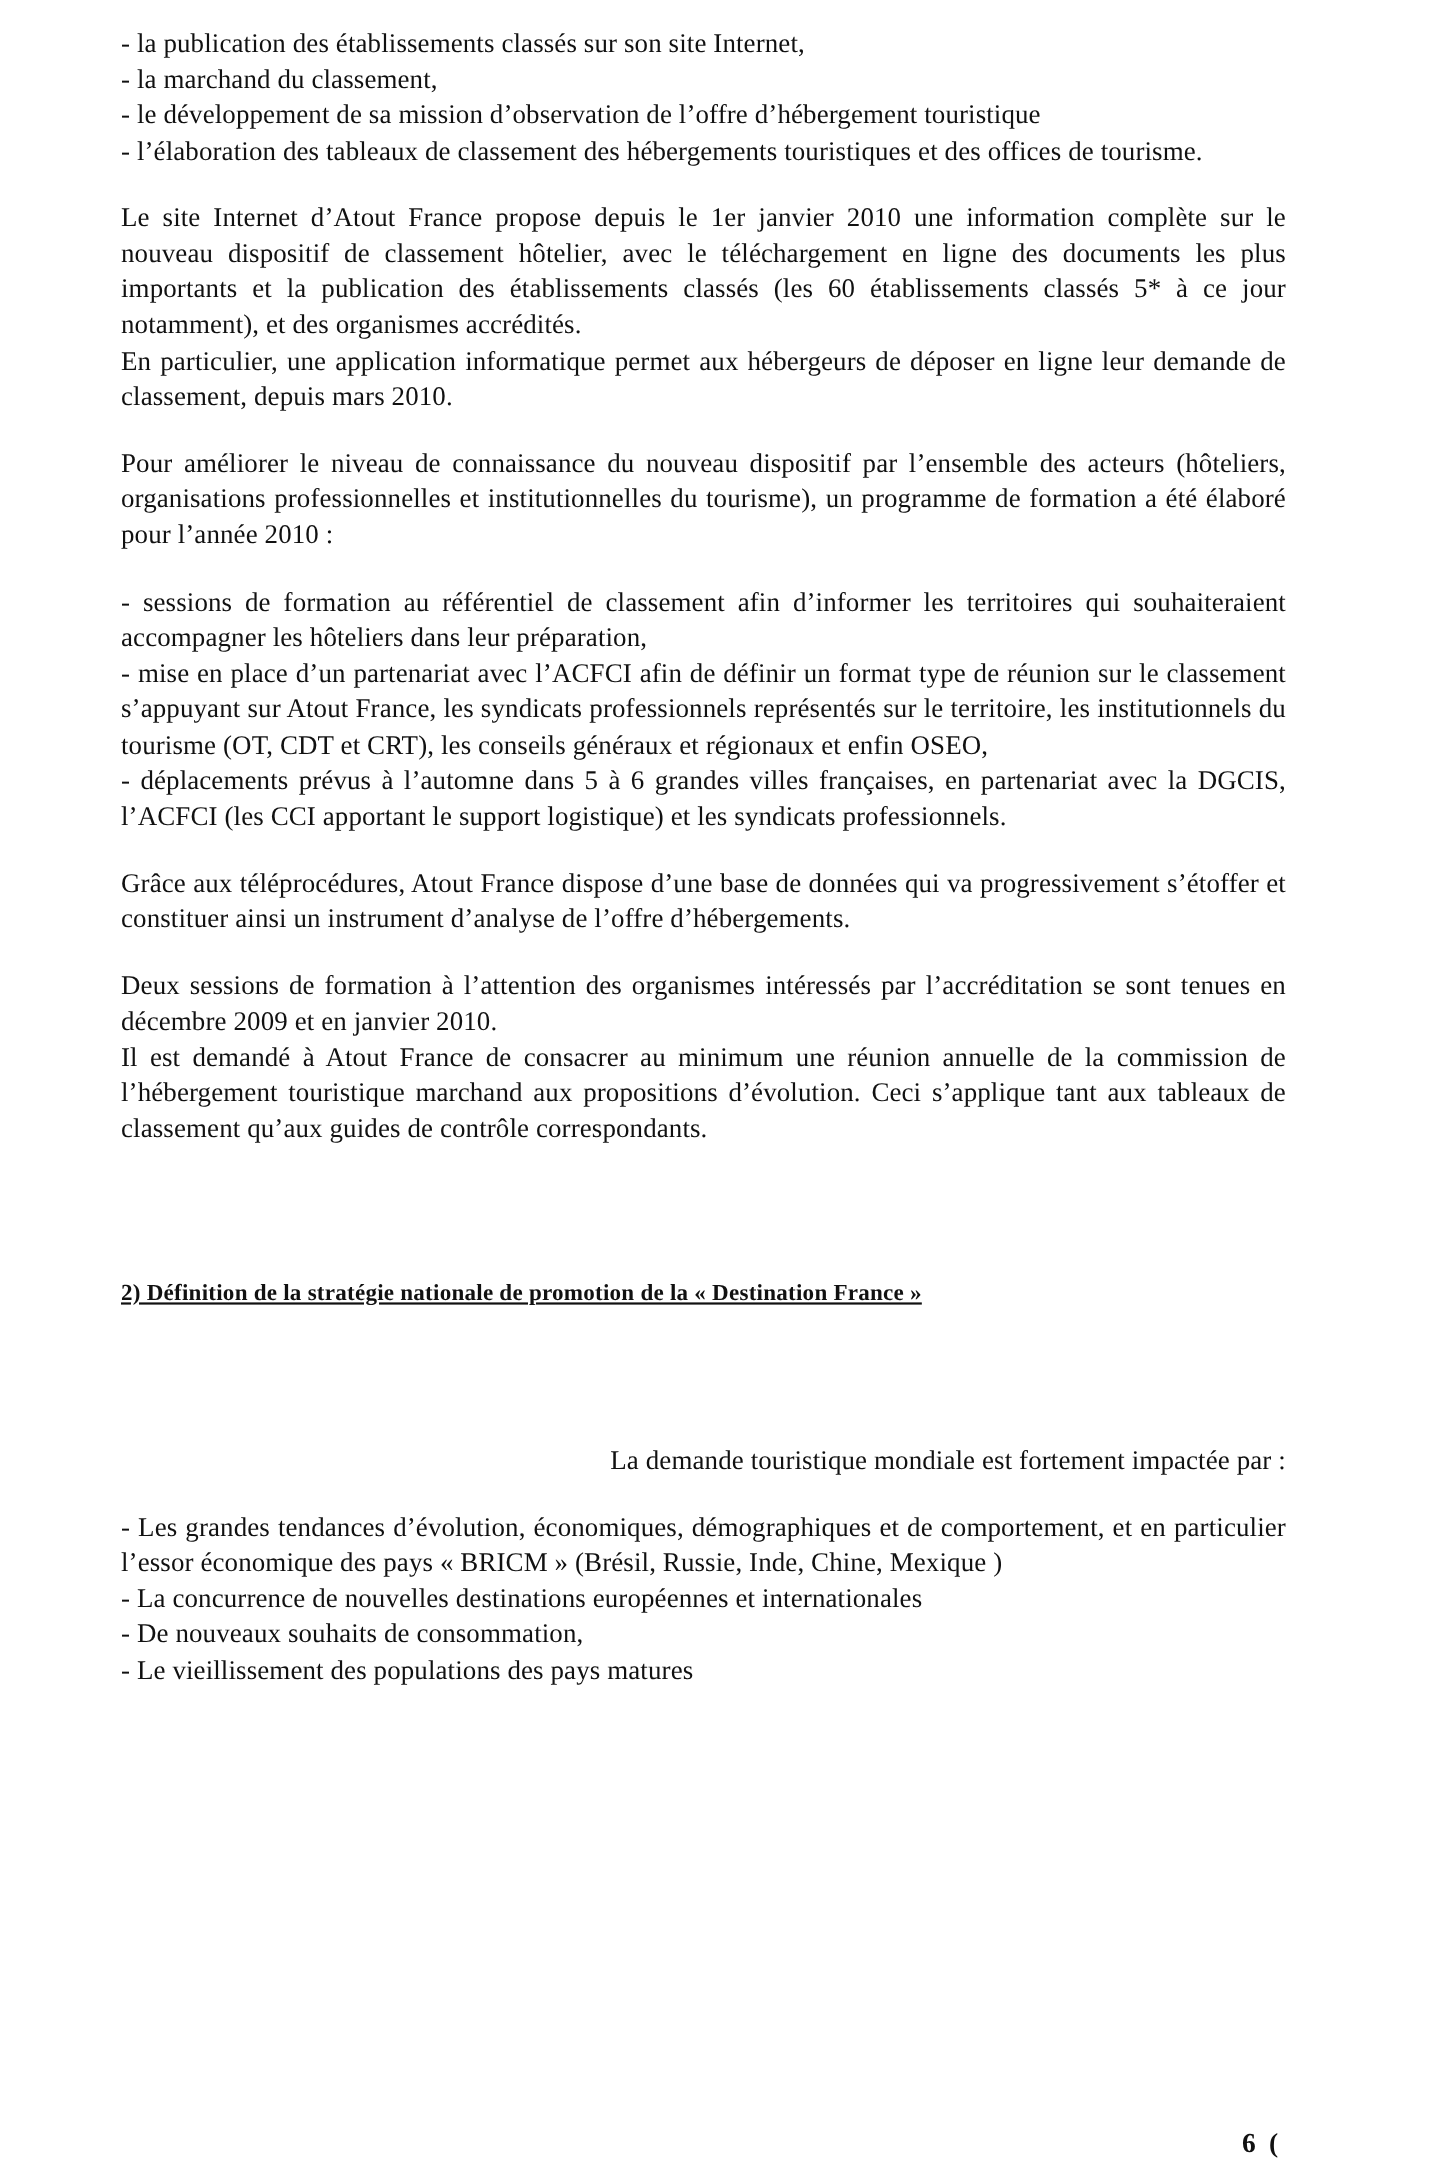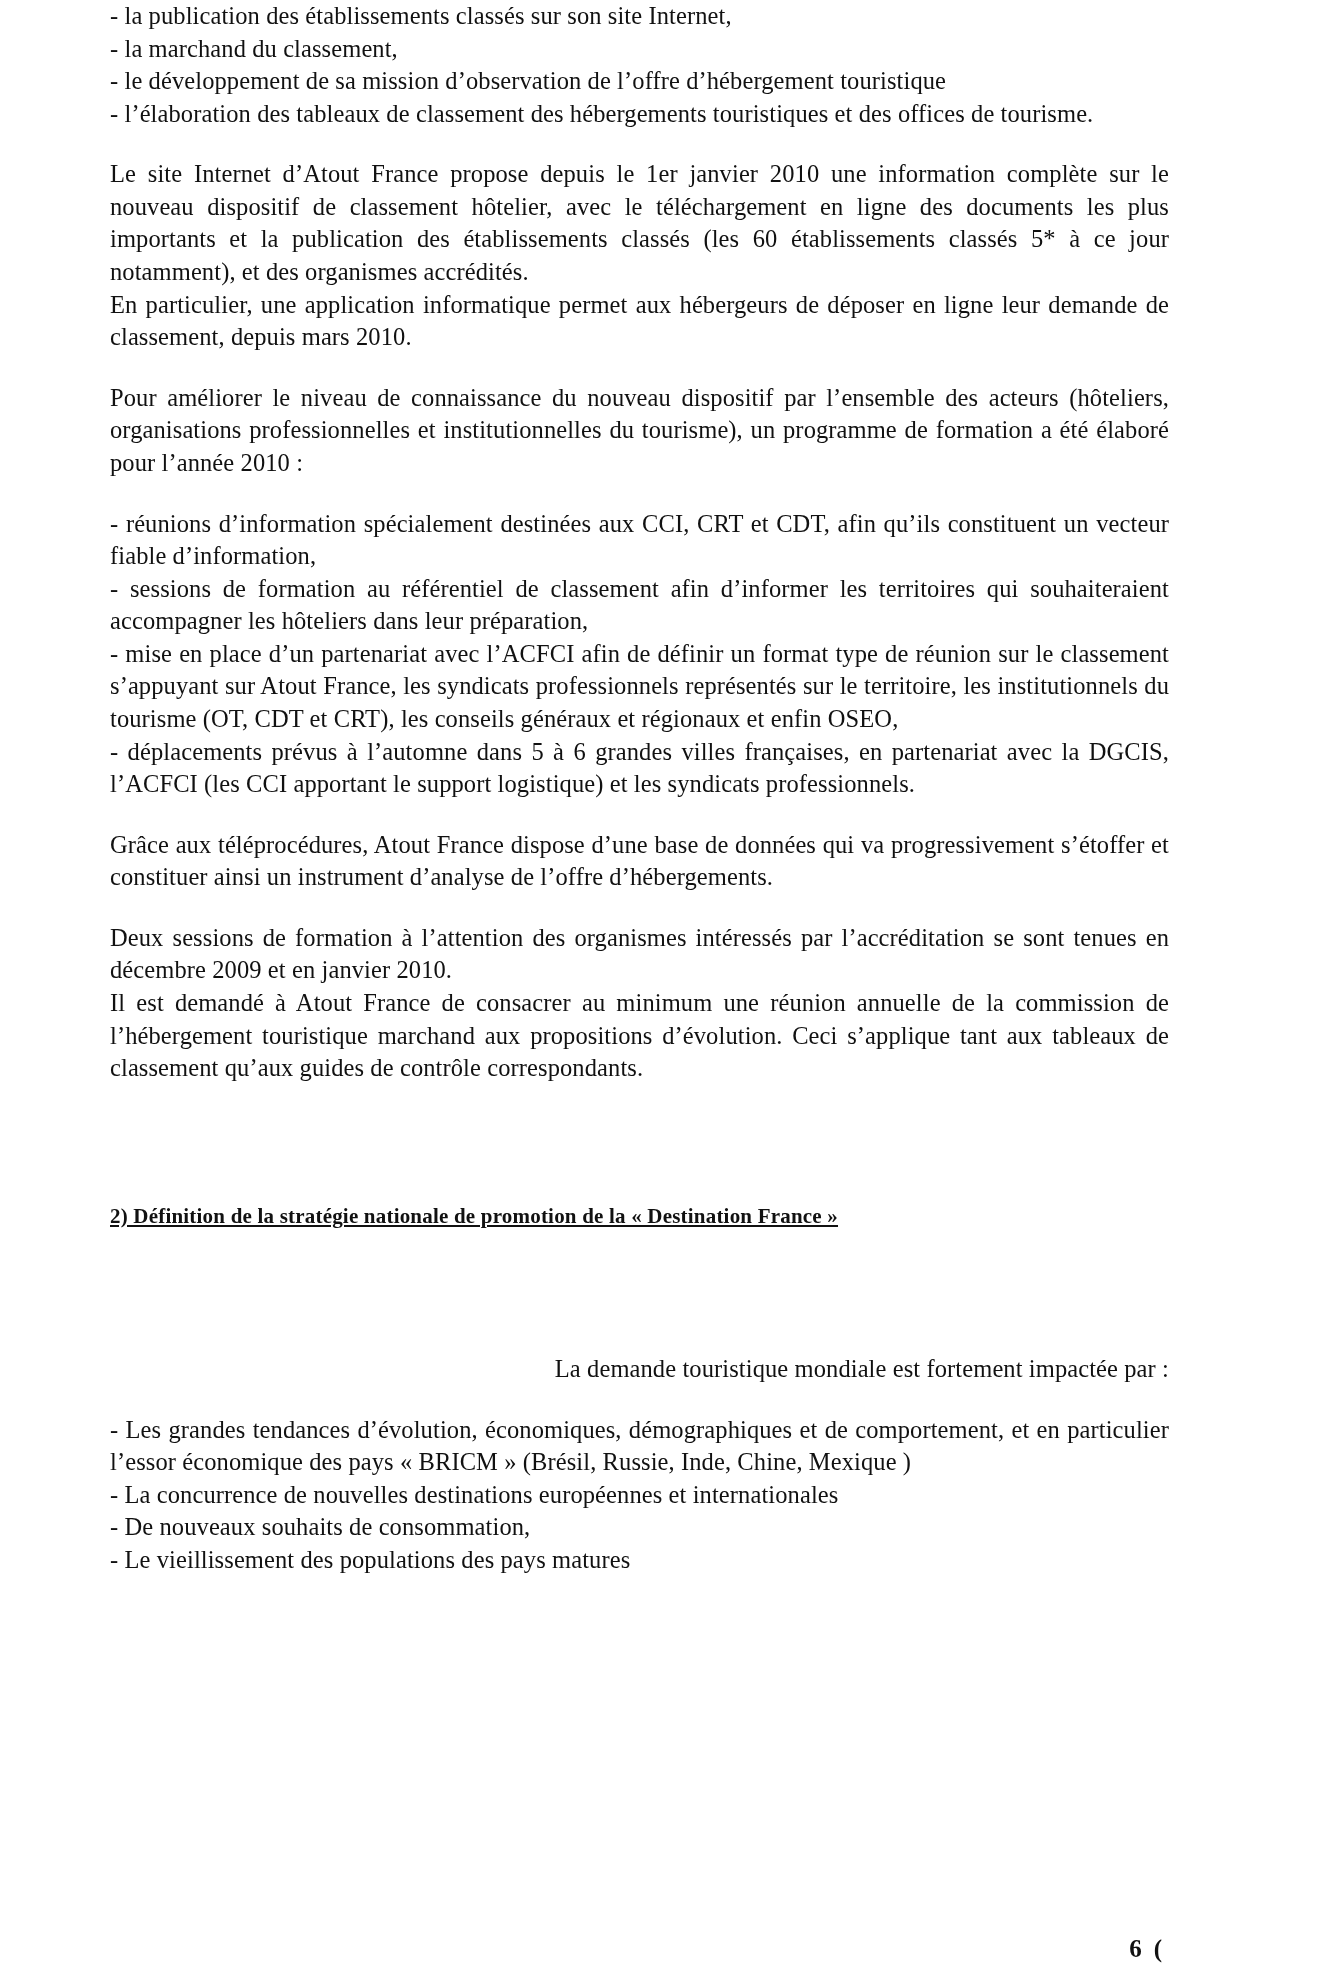--- a/index.html
+++ b/index.html
@@ -11,21 +11,21 @@
     width: 1319px;
     min-height: 1985px;
     font-family: "Liberation Serif", serif;
     color: #111111;
     position: relative;
   }
   .page {
     width: 1274px;
     min-height: 1985px;
     box-sizing: border-box;
-    padding: 0 105px 40px 110px;
+    padding: 24px 105px 40px 110px;
     position: relative;
   }
   .para {
     font-size: 24.5px;
     line-height: 1.33;
     text-align: justify;
     margin: 0 0 0 0;
     letter-spacing: 0.1px;
   }
   .bullet-block .para {
@@ -75,21 +75,20 @@
   <p class="para">Le site Internet d’Atout France propose depuis le 1er janvier 2010 une information complète sur le nouveau dispositif de classement hôtelier, avec le téléchargement en ligne des documents les plus importants et la publication des établissements classés (les 60 établissements classés 5* à ce jour notamment), et des organismes accrédités.</p>
   <p class="para">En particulier, une application informatique permet aux hébergeurs de déposer en ligne leur demande de classement, depuis mars 2010.</p>
 
   <div class="spacer-md"></div>
 
   <p class="para">Pour améliorer le niveau de connaissance du nouveau dispositif par l’ensemble des acteurs (hôteliers, organisations professionnelles et institutionnelles du tourisme), un programme de formation a été élaboré pour l’année 2010 :</p>
 
   <div class="spacer-md"></div>
 
   <div class="block bullet-block">
-    <p class="para">- réunions d’information spécialement destinées aux CCI, CRT et CDT, afin qu’ils constituent un vecteur fiable d’information,</p>
     <p class="para">- sessions de formation au référentiel de classement afin d’informer les territoires qui souhaiteraient accompagner les hôteliers dans leur préparation,</p>
     <p class="para">- mise en place d’un partenariat avec l’ACFCI afin de définir un format type de réunion sur le classement s’appuyant sur Atout France, les syndicats professionnels représentés sur le territoire, les institutionnels du tourisme (OT, CDT et CRT), les conseils généraux et régionaux et enfin OSEO,</p>
     <p class="para">- déplacements prévus à l’automne dans 5 à 6 grandes villes françaises, en partenariat avec la DGCIS, l’ACFCI (les CCI apportant le support logistique) et les syndicats professionnels.</p>
   </div>
 
   <div class="spacer-md"></div>
 
   <p class="para">Grâce aux téléprocédures, Atout France dispose d’une base de données qui va progressivement s’étoffer et constituer ainsi un instrument d’analyse de l’offre d’hébergements.</p>
 
   <div class="spacer-md"></div>

